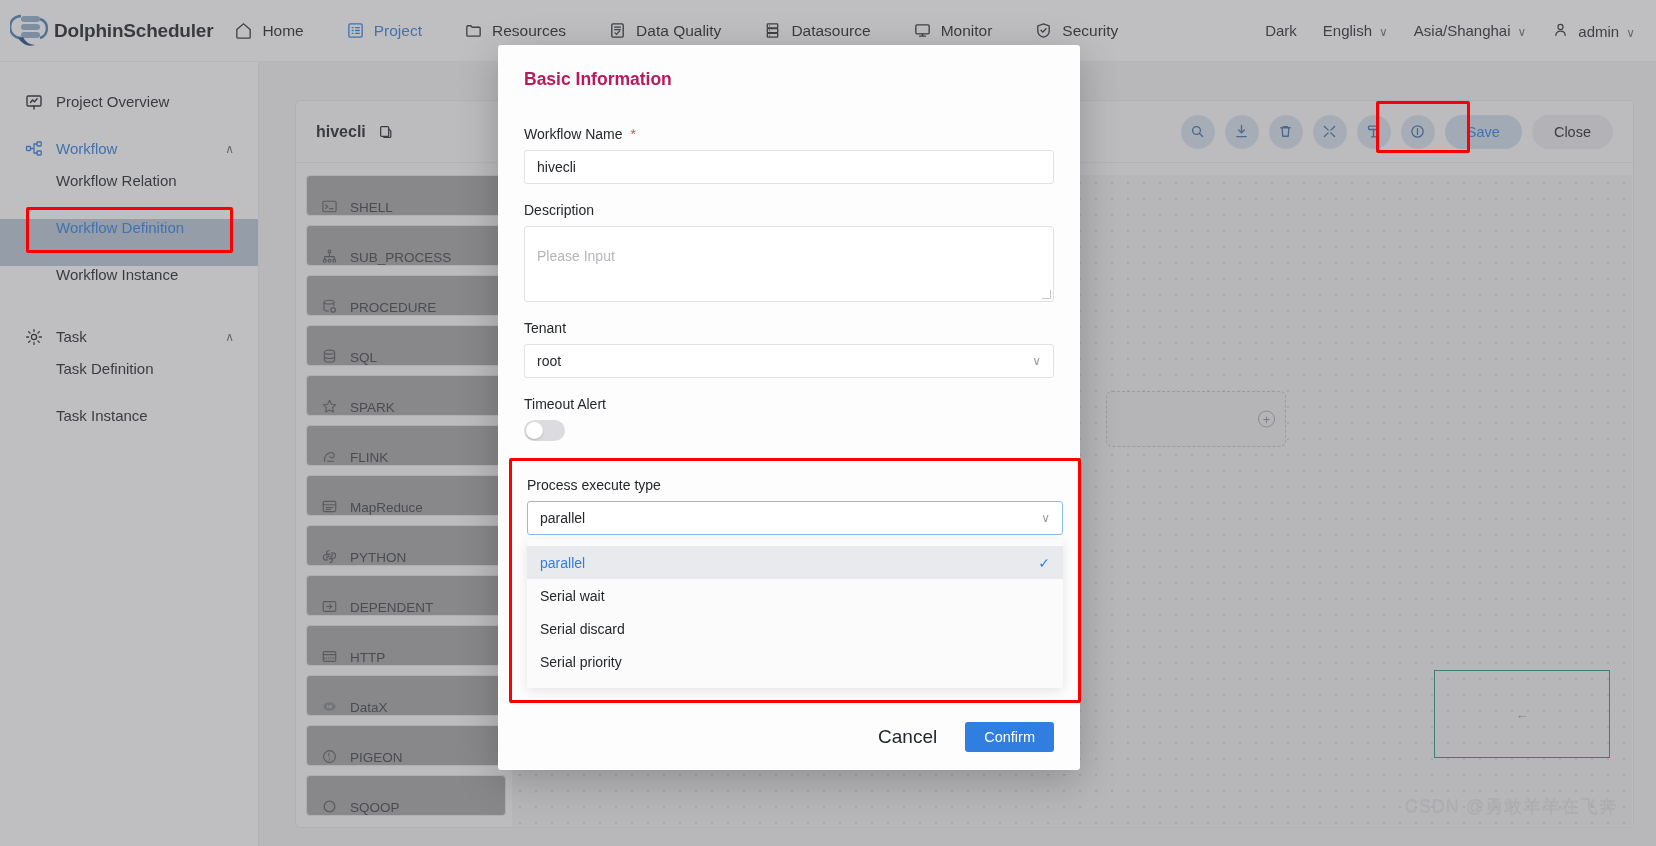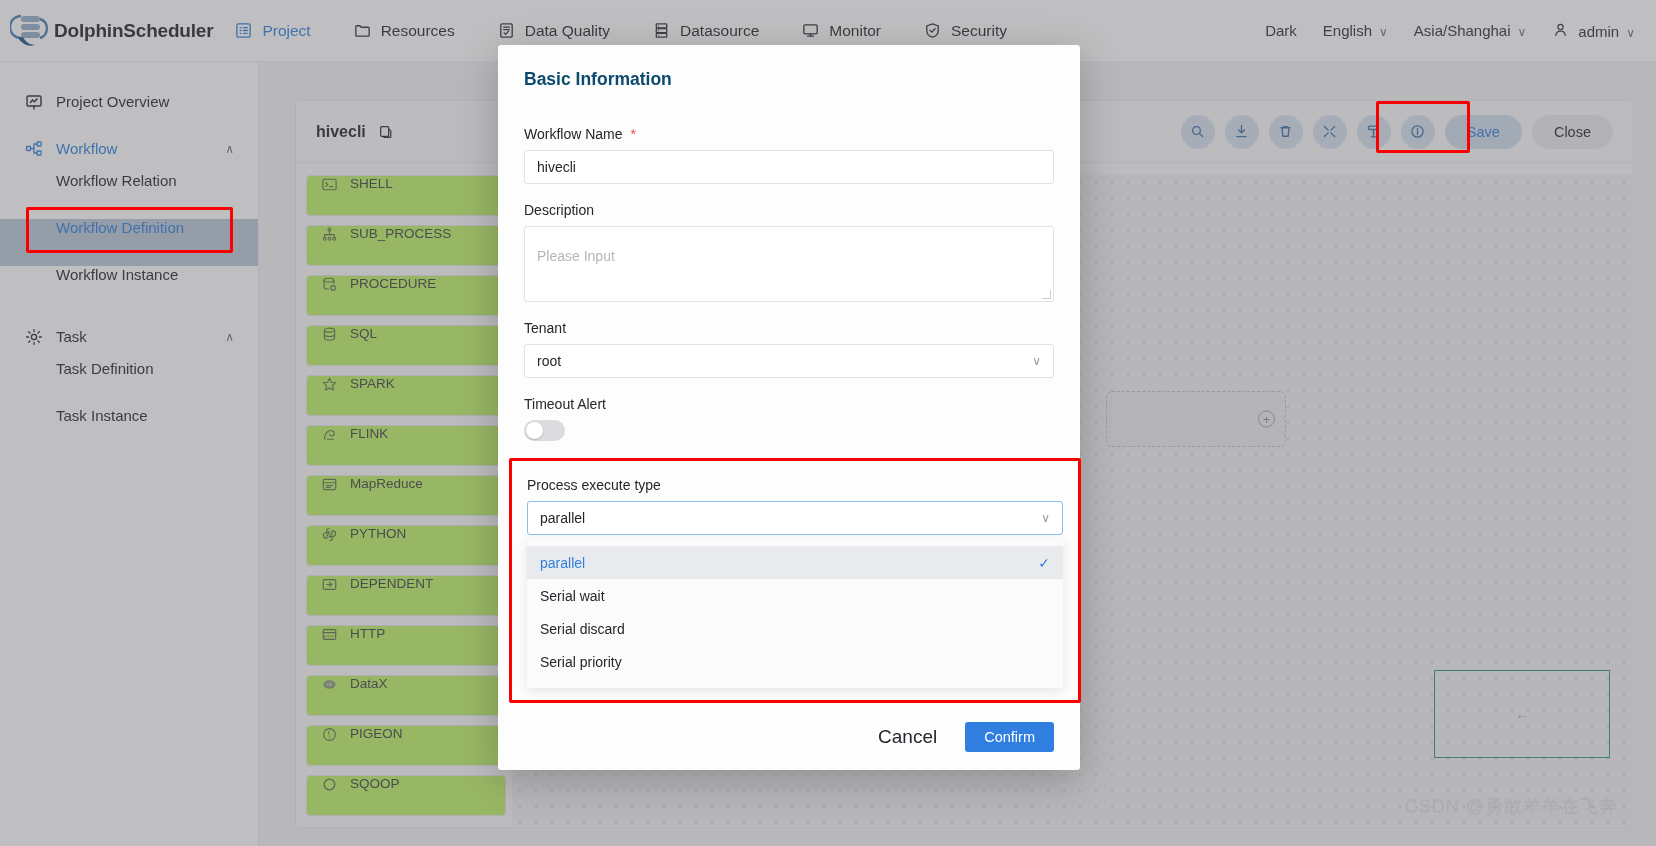--- a/index.html
+++ b/index.html
@@ -98,22 +98,22 @@
   .tb-pill.close { background:#ebebee; color:#23262a; }
 
   
   .tasklist {
     position:absolute; left:10px; top:74px; width:200px; bottom:8px;
     overflow:hidden;
   }
   .task-item {
     height:41px; margin-bottom:9px;
     border:1px solid #e6e6ea; border-radius:4px;
-    display:flex; align-items:flex-start; padding-left:14px;
-    font-size:13.5px; color:#3d4044; background:#bef264; cursor:pointer;
+    display:flex; align-items:flex-end; padding-left:14px;
+    font-size:13.5px; color:#3d4044; background:#a3a3a3; cursor:pointer;
   }
   .task-item .tico { width:17px; height:17px; margin-right:12px; flex:0 0 auto; opacity:.75;}
 
   
   .dag {
     position:absolute; left:216px; top:74px; right:1px; bottom:1px;
     background-color:#f2f2f4;
     background-image:radial-gradient(#d6d6da 1.1px, transparent 1.1px);
     background-size:16px 16px;
   }
@@ -147,21 +147,21 @@
   }
 
   
   .modal {
     position:absolute; left:498px; top:45px; width:582px; height:725px;
     background:#fdfdfd; border-radius:3px;
     box-shadow:0 10px 40px rgba(0,0,0,.22);
     z-index:30;
   }
   .modal-title {
-    font-size:17.5px; font-weight:700; color:#0c4a6e;
+    font-size:17.5px; font-weight:700; color:#be185d;
     padding:24px 26px 0 26px;
   }
   .modal-body { padding:18px 26px 0 26px; }
   .fld-label {
     font-size:14px; color:#24272b; margin-bottom:8px; margin-top:18px;
     display:flex; align-items:center; gap:8px;
   }
   .req { color:#e64b4b; font-size:14px; line-height:1; }
   .fld-input {
     height:34px; border:1px solid #e2e2e6; border-radius:3px;
@@ -243,20 +243,28 @@
             <rect x="11" y="21" width="19" height="6" rx="3" fill="#8fadc9"></rect>
             <path d="M11 5 A10 10 0 0 0 11 27" stroke="#4a7fb5" stroke-width="2.4" fill="none"></path>
             <path d="M30 8 A10 10 0 0 1 30 27" stroke="#4a7fb5" stroke-width="2.4" fill="none"></path>
             <path d="M8 27 q7 10 17 7 q-9 -1 -12 -8 z" fill="#1a4f86"></path>
           </svg>
         </span>
         <span class="brand-name">DolphinScheduler</span>
       </div>
 
       <div class="nav-items">
+        <div class="nav-item">
+          <span class="nav-ico">
+            <svg width="19" height="19" viewBox="0 0 20 20" fill="none" stroke="#2a2d31" stroke-width="1.4">
+              <path d="M3 9l7-6 7 6v8a1 1 0 0 1-1 1H4a1 1 0 0 1-1-1z"></path>
+            </svg>
+          </span>
+          <span>Home</span>
+        </div>
         <div class="nav-item active">
           <span class="nav-ico">
             <svg width="19" height="19" viewBox="0 0 20 20" fill="none" stroke="#2f7ee0" stroke-width="1.4">
               <rect x="3" y="3" width="14" height="14" rx="1.5"></rect>
               <path d="M6.5 7h1M6.5 10h1M6.5 13h1M10 7h4M10 10h4M10 13h4" stroke-linecap="round"></path>
             </svg>
           </span>
           <span>Project</span>
         </div>
         <div class="nav-item">

